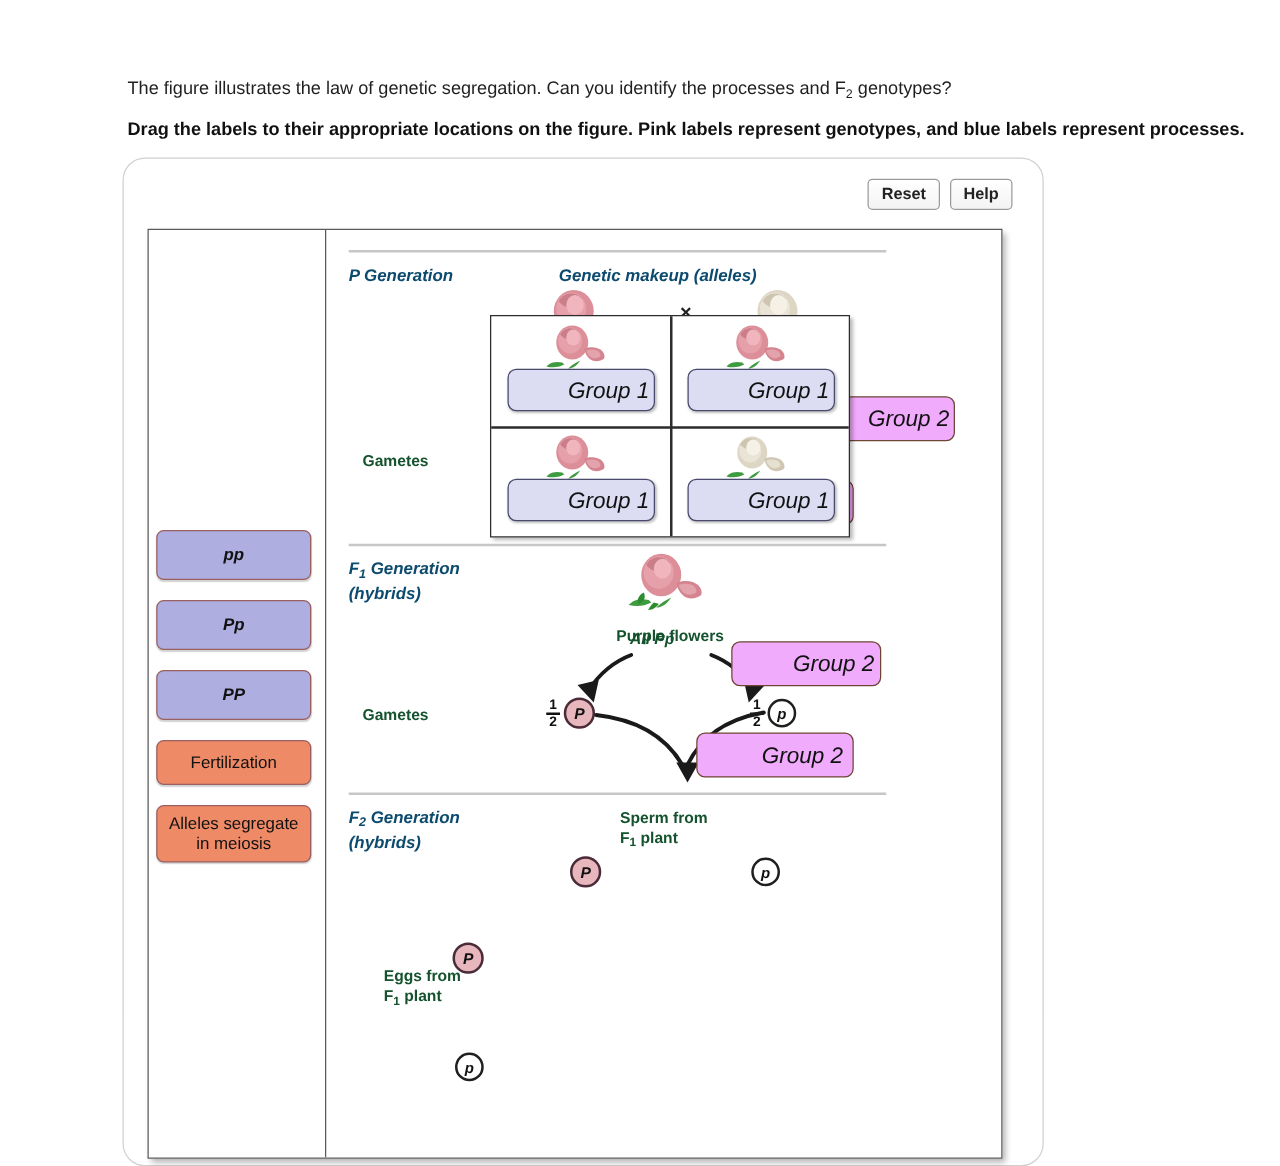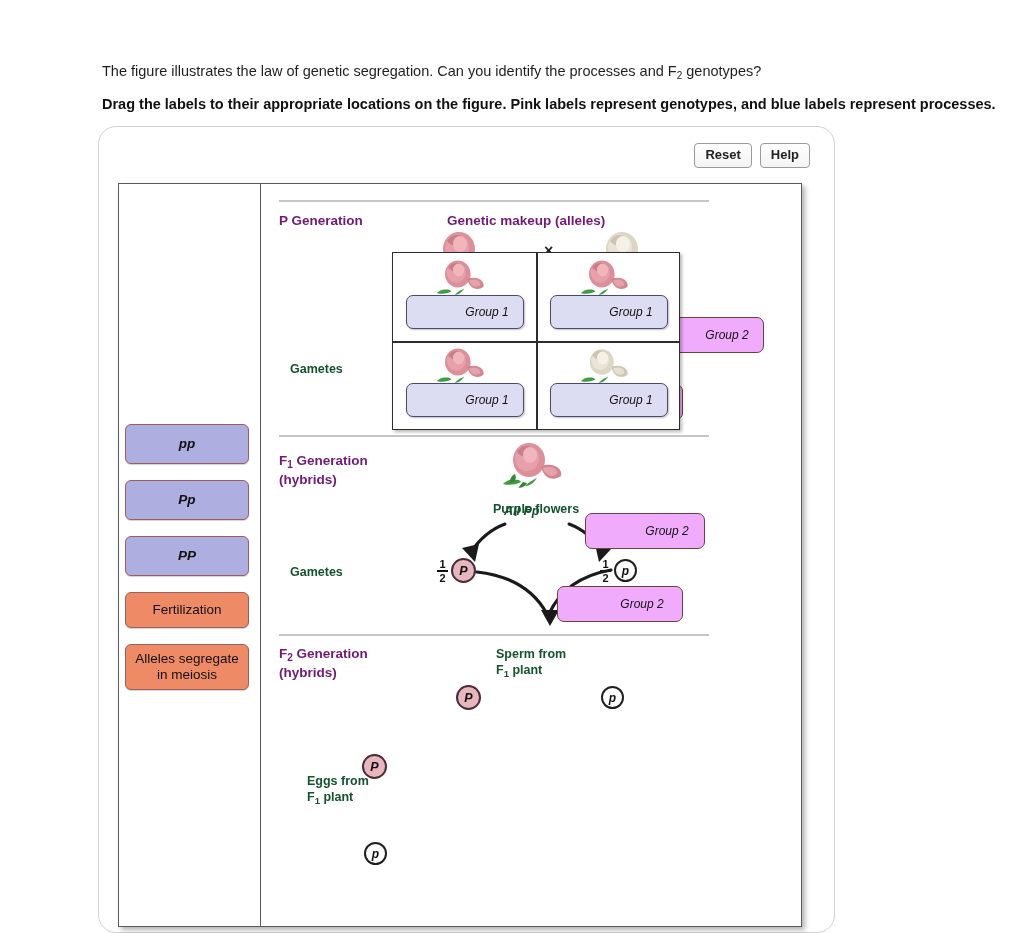--- a/index.html
+++ b/index.html
@@ -83,21 +83,21 @@
   .bank-label.geno { background:#aeaee0; border:1.5px solid #9a5f5f; font-style: italic; font-weight: 600; padding: 11px 4px; }
   .bank-label.proc { background:#ef8a67; border:1.5px solid #9a5f5f; }
   .bank-label.proc.two-line { padding: 6px 4px; }
 
   
   .fig { position: absolute; left: 142px; top: 0; right: 0; bottom: 0; }
   .hr {
     position: absolute; left: 18px; width: 430px; height: 2px;
     background: #c6c6c6;
   }
-  .sec-title { position: absolute; font-size: 13.5px; font-weight: bold; color: #701a75; line-height: 1.3; }
+  .sec-title { position: absolute; font-size: 13.5px; font-weight: bold; color: #0c4a6e; line-height: 1.3; font-style: italic; }
   .sec-title sub { font-size: 10px; vertical-align: -3px; }
   .lbl { position: absolute; font-size: 12.5px; font-weight: bold; color: #14532d; line-height: 1.25; }
   .lbl sub { font-size: 9.5px; vertical-align: -3px; }
   .lbl-plain { position: absolute; font-size: 12.5px; font-weight: bold; color:#111; }
   .allele { position: absolute; font-size: 13px; font-weight: bold; font-style: italic; color: #111; }
 
   
   .gam {
     position: absolute; width: 25px; height: 25px; border-radius: 50%;
     display: flex; align-items: center; justify-content: center;
@@ -113,21 +113,21 @@
   }
   .frac .num { display:block; }
   .frac .bar { display:block; width: 11px; height: 1.6px; background:#111; margin: 1px auto; }
   .frac .den { display:block; }
 
   .cross-x { position: absolute; font-size: 16px; font-weight: bold; color:#222; }
 
   
   .dz {
     position: absolute; border-radius: 7px; text-align: center;
-    font-size: 12px; font-style: italic; color: #111;
+    font-size: 18px; font-style: italic; color: #111;
     display: flex; align-items: center; justify-content: center;
     cursor: pointer;
     padding-left: 44px;
   }
   .dz.pink { background: #f0abfc; border: 1.5px solid #6e4434; }
   .dz.lav  { background: #dcdcf2; border: 1.5px solid #4a4a6e; box-shadow: 1px 1px 2px rgba(0,0,0,.25); }
 
   
   .punnett {
     position: absolute; left: 131px; top: 68px; width: 288px; height: 178px;
@@ -247,21 +247,21 @@
         <div class="gam rec small" style="left:356px; top:173px">p</div>
 
         <svg class="arrow" style="left:206px; top:178px" width="170" height="66">
           <path d="M6 8 C 45 12 68 30 80 52" stroke="#1a1a1a" stroke-width="3.2" fill="none" stroke-linecap="round"></path>
           <path d="M148 6 C 110 12 92 30 82 52" stroke="#1a1a1a" stroke-width="3.2" fill="none" stroke-linecap="round"></path>
           <polygon points="74,48 92,48 83,64" fill="#1a1a1a"></polygon>
         </svg>
 
         <div class="dz pink" style="left:296px; top:200px; width:126px; height:36px">Group 2</div>
 
-        <div class="sec-title" style="left:18px; top:268px">
+        <div class="sec-title" style="left:18px; top:262px">
           <span>F</span><sub>1</sub><span> Generation</span><br>
           <span>(hybrids)</span>
         </div>
 
         <div class="flower" style="left:242px; top:258px">
           <svg width="70" height="46" viewBox="0 0 70 46">
             <g>
               <path d="M16 38 C6 36 2 40 0 42 C8 44 14 42 18 40 Z" fill="#3f9b3f"></path>
               <path d="M20 40 C16 44 16 46 15 46 C20 46 23 43 24 41 Z" fill="#2f8b2f"></path>
               <path d="M34 36 C30 42 26 44 22 44 C26 40 30 38 34 36 Z" fill="#3f9b3f"></path>

